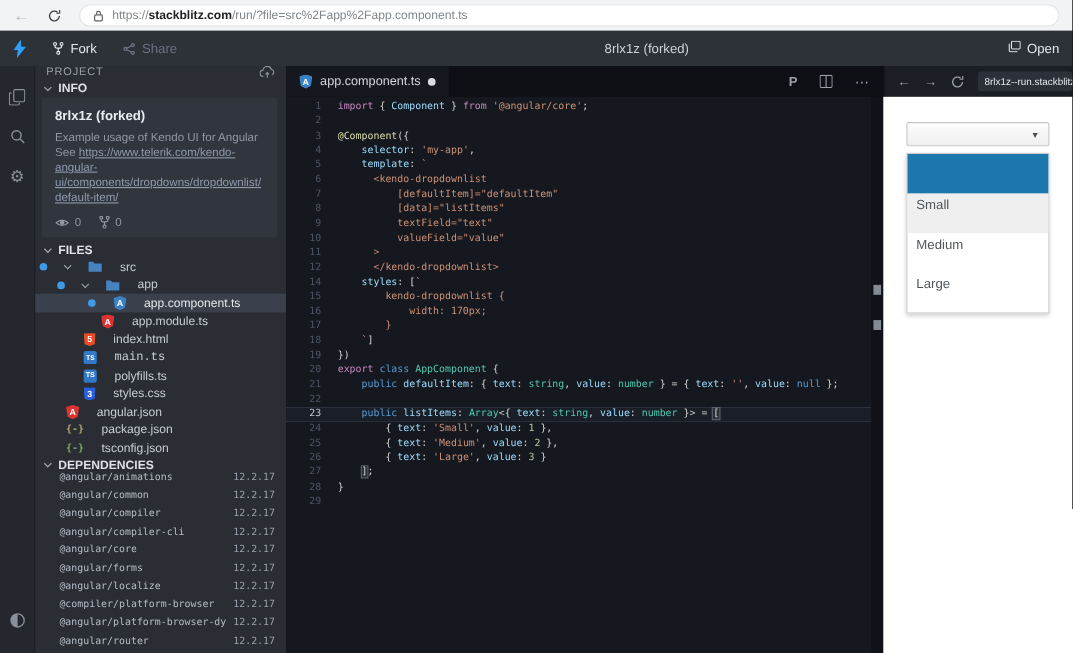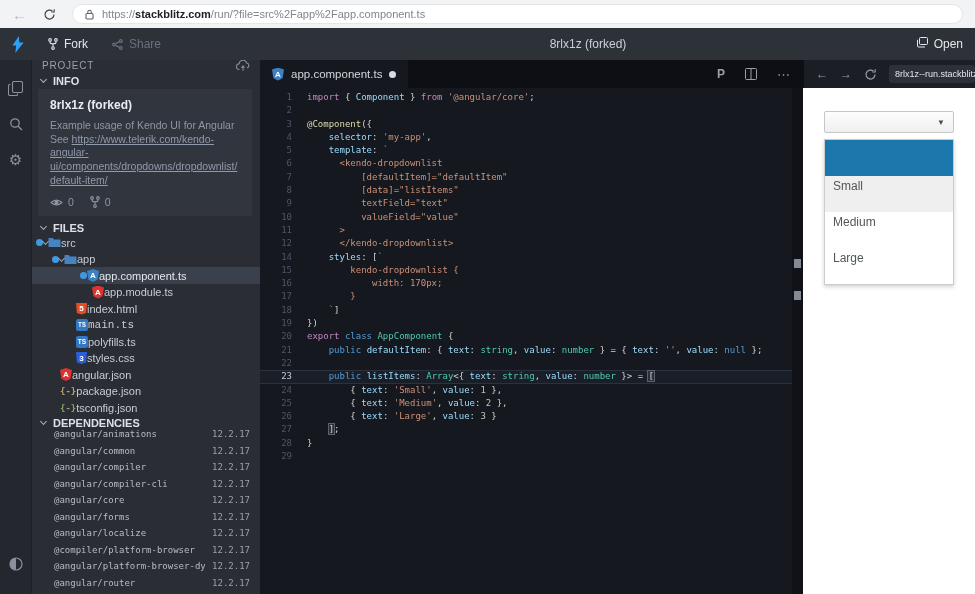--- a/index.html
+++ b/index.html
@@ -35,21 +35,21 @@
   .proj-cloud{margin-left:auto;color:#8b919c;display:flex}
   .sec-head{height:18px;display:flex;align-items:center;gap:7px;padding:0 9px;font-weight:700;font-size:11px;color:#dde1e7}
   .chev{width:5px;height:5px;border-right:1.4px solid #aab0ba;border-bottom:1.4px solid #aab0ba;transform:rotate(45deg);margin-top:-3px;flex:0 0 auto}
   .info-card{margin:2px 0 6px 6px;background:#31353d;padding:9px 10px 8px 12px;width:214px}
   .info-title{font-size:12px;font-weight:700;color:#e9ecf0;margin-bottom:7px}
   .info-desc{font-size:10.5px;line-height:1.3;color:#8f97a2}
   .info-link{color:#8f9aac;text-decoration:underline;overflow-wrap:anywhere;cursor:pointer}
   .info-stats{display:flex;gap:16px;margin-top:9px;color:#8f97a2;font-size:10.5px;align-items:center}
   .stat{display:flex;align-items:center;gap:5px}
 
-  .tree-row{height:16.5px;display:flex;align-items:center;gap:0;font-size:11px;color:#c6ccd5;cursor:pointer;white-space:nowrap}
+  .tree-row{height:16.5px;display:flex;align-items:center;gap:16px;font-size:11px;color:#c6ccd5;cursor:pointer;white-space:nowrap}
   .tree-row.selected{background:#3a404c;color:#e3e7ec}
   .mdot{width:7px;height:7px;border-radius:50%;background:#3e9ae5;flex:0 0 auto}
   .tchev{width:5px;height:5px;border-right:1.3px solid #9aa1ab;border-bottom:1.3px solid #9aa1ab;transform:rotate(45deg);margin-top:-2px;flex:0 0 auto}
   .fico{flex:0 0 auto;display:inline-flex;align-items:center;justify-content:center}
   .ng-shield{width:12px;height:13px;clip-path:polygon(50% 0,100% 15%,88% 82%,50% 100%,12% 82%,0 15%);color:#fff;font-size:8px;font-weight:700;display:inline-flex;align-items:center;justify-content:center}
   .sq5{width:11px;height:12px;clip-path:polygon(0 0,100% 0,92% 86%,50% 100%,8% 86%);color:#fff;font-size:8px;font-weight:700;display:inline-flex;align-items:center;justify-content:center}
   .sqts{width:12px;height:12px;border-radius:2px;color:#fff;font-size:6.5px;font-weight:700;display:inline-flex;align-items:center;justify-content:center}
   .brc{font-size:9px;font-weight:700;font-family:"DejaVu Sans Mono",monospace}
 
   .dep-row{height:16.5px;display:flex;padding:0 10px 0 22px;font-family:"DejaVu Sans Mono",monospace;font-size:9px;color:#b6bdc8;cursor:pointer}

